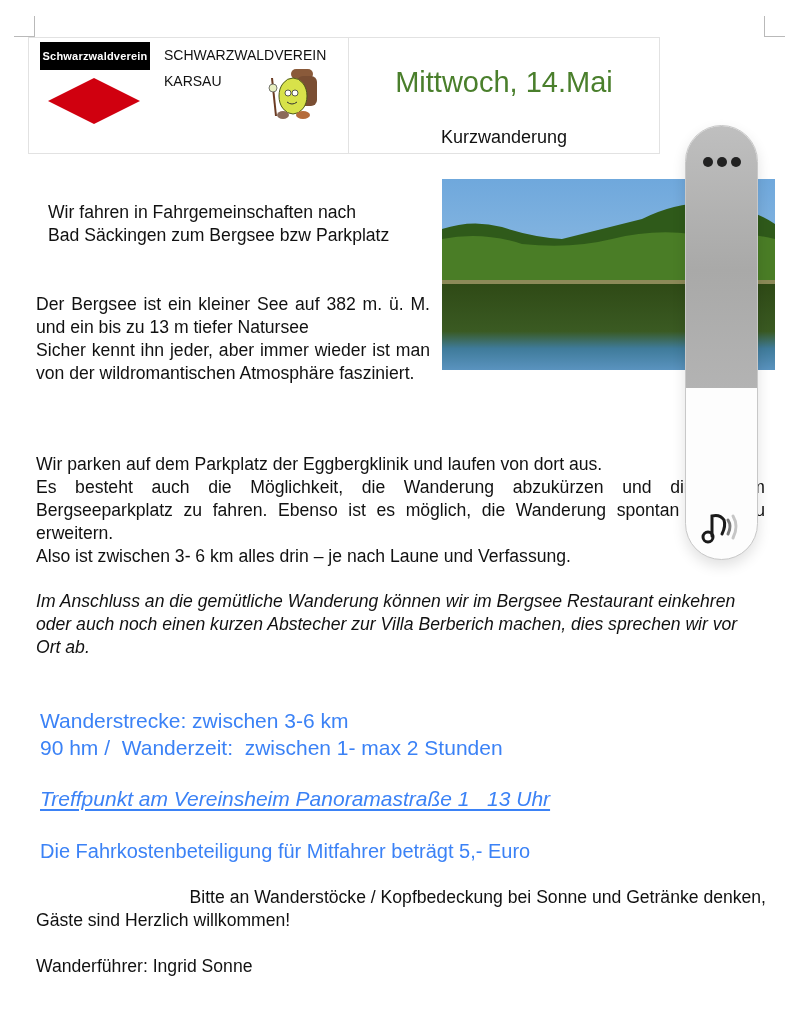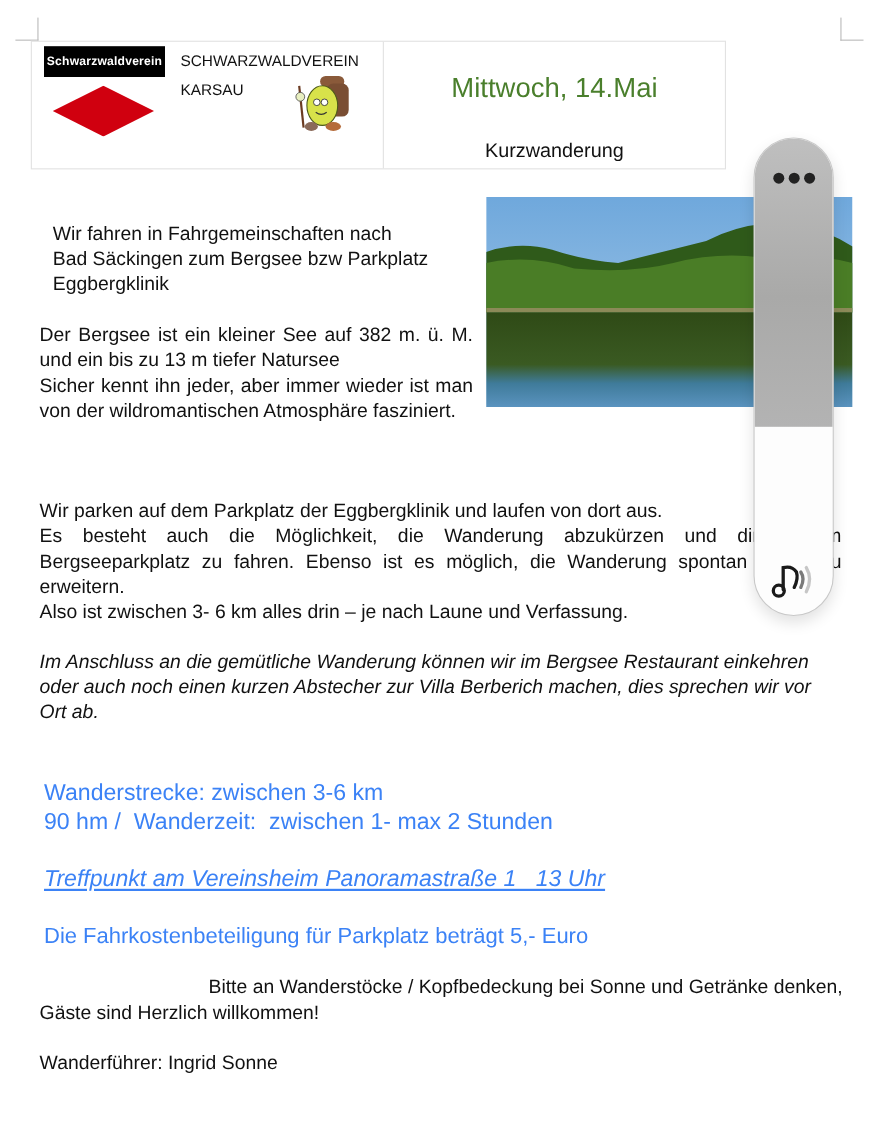--- a/index.html
+++ b/index.html
@@ -17,21 +17,21 @@
     .hcell-left { position: relative; width: 320px; height: 100%; border-right: 1px solid #e2e2e2; box-sizing: border-box; }
     .hcell-right { position: relative; flex: 1; height: 100%; }
     .club-badge {
       position: absolute; left: 11px; top: 4px; width: 110px; height: 28px; background: #000;
       color: #fff; font-weight: bold; font-size: 11px; display: flex; align-items: center; justify-content: center;
       letter-spacing: 0.2px;
     }
     .diamond { position: absolute; left: 19px; top: 40px; }
     .club-name { position: absolute; left: 135px; top: 4px; font-size: 14px; line-height: 26px; color: #111; }
     .mascot { position: absolute; left: 234px; top: 28px; }
-    .event-date { position: absolute; left: 0; right: 0; top: 28px; text-align: center; font-size: 25px; color: #4a7f2c; }
+    .event-date { position: absolute; left: 0; right: 0; top: 28px; text-align: center; font-size: 29px; color: #4a7f2c; }
     .event-type { position: absolute; left: 0; right: 0; top: 89px; text-align: center; font-size: 18px; color: #111; }
     .lake-photo { position: absolute; left: 442px; top: 179px; width: 333px; height: 191px; }
     .para { position: absolute; font-size: 17.6px; line-height: 23px; color: #111; margin: 0; }
     .justify { text-align: justify; text-align-last: left; }
     .big { position: absolute; font-size: 21px; line-height: 27px; color: #3b82f6; margin: 4px; }
     .underline { text-decoration: underline; text-underline-offset: 3px; font-style: italic; }
     
     .widget {
       position: absolute; left: 685px; top: 125px; width: 73px; height: 435px;
       border-radius: 37px; overflow: hidden; box-sizing: border-box;
@@ -99,34 +99,33 @@
   <rect x="0" y="0" width="333" height="191" fill="url(#sky)"></rect>
   <path d="M0 50 Q30 40 60 48 Q90 58 120 60 Q160 50 200 40 Q240 20 280 25 Q310 30 333 45 L333 105 L0 105 Z" fill="#2f5a1a"></path>
   <path d="M0 60 Q40 52 80 65 Q130 70 170 60 Q210 50 250 55 Q290 50 333 60 L333 105 L0 105 Z" fill="#4a7d26"></path>
   <rect x="0" y="101" width="333" height="4" fill="#8c8a58"></rect>
   <rect x="0" y="105" width="333" height="86" fill="url(#water)"></rect>
 </svg>
 
 <div class="para" style="left:48px;top:201px;width:400px;">
   <div>Wir fahren in Fahrgemeinschaften nach</div>
   <div>Bad Säckingen zum Bergsee bzw Parkplatz</div>
-  <div>Eggbergklinik</div>
 </div>
 <p class="para justify" style="left:36px;top:293px;width:394px;">Der Bergsee ist ein kleiner See auf 382 m. ü. M. und ein bis zu 13 m tiefer Natursee</p>
 <p class="para justify" style="left:36px;top:339px;width:394px;">Sicher kennt ihn jeder, aber immer wieder ist man von der wildromantischen Atmosphäre fasziniert.</p>
 
 <p class="para" style="left:36px;top:453px;width:730px;">Wir parken auf dem Parkplatz der Eggbergklinik und laufen von dort aus.</p>
 <p class="para justify" style="left:36px;top:476px;width:729px;">Es besteht auch die Möglichkeit, die Wanderung abzukürzen und direkt zum Bergseeparkplatz zu fahren. Ebenso ist es möglich, die Wanderung spontan etwas zu erweitern.</p>
 <p class="para" style="left:36px;top:545px;width:730px;">Also ist zwischen 3- 6 km alles drin – je nach Laune und Verfassung.</p>
 <p class="para" style="left:36px;top:590px;width:730px;font-style:italic;">Im Anschluss an die gemütliche Wanderung können wir im Bergsee Restaurant einkehren oder auch noch einen kurzen Abstecher zur Villa Berberich machen, dies sprechen wir vor Ort ab.</p>
 
 <p class="big" style="left:36px;top:703px;">Wanderstrecke: zwischen 3-6 km</p>
 <p class="big" style="left:36px;top:730px;white-space:pre;">90 hm /  Wanderzeit:  zwischen 1- max 2 Stunden</p>
 <p class="big underline" style="left:36px;top:781px;white-space:pre;">Treffpunkt am Vereinsheim Panoramastraße 1   13 Uhr</p>
-<p class="big" style="left:36px;top:834px;font-size:20px;">Die Fahrkostenbeteiligung für Parkplatz beträgt 5,- Euro</p>
+<p class="big" style="left:36px;top:834px;font-size:20px;">Die Fahrkostenbeteiligung für Mitfahrer beträgt 5,- Euro</p>
 
 <p class="para" style="left:36px;top:886px;width:730px;text-align:right;">Bitte an Wanderstöcke / Kopfbedeckung bei Sonne und Getränke denken,</p>
 <p class="para" style="left:36px;top:909px;width:730px;">Gäste sind Herzlich willkommen!</p>
 <p class="para" style="left:36px;top:955px;width:730px;">Wanderführer: Ingrid Sonne</p>
 
 <div class="widget">
   <div class="widget-top">
     <div class="dots">
       <span class="dot"></span>
         <span class="dot"></span>

